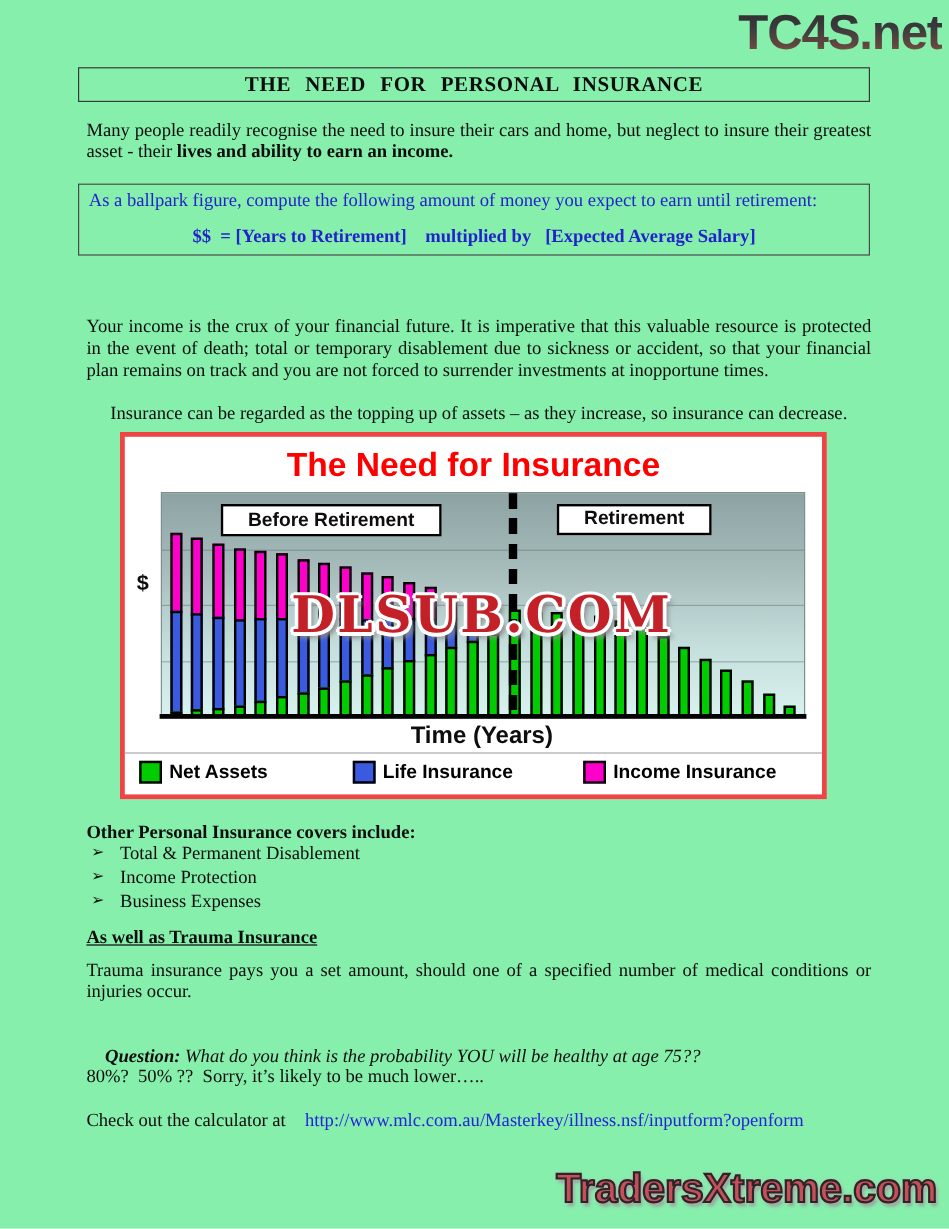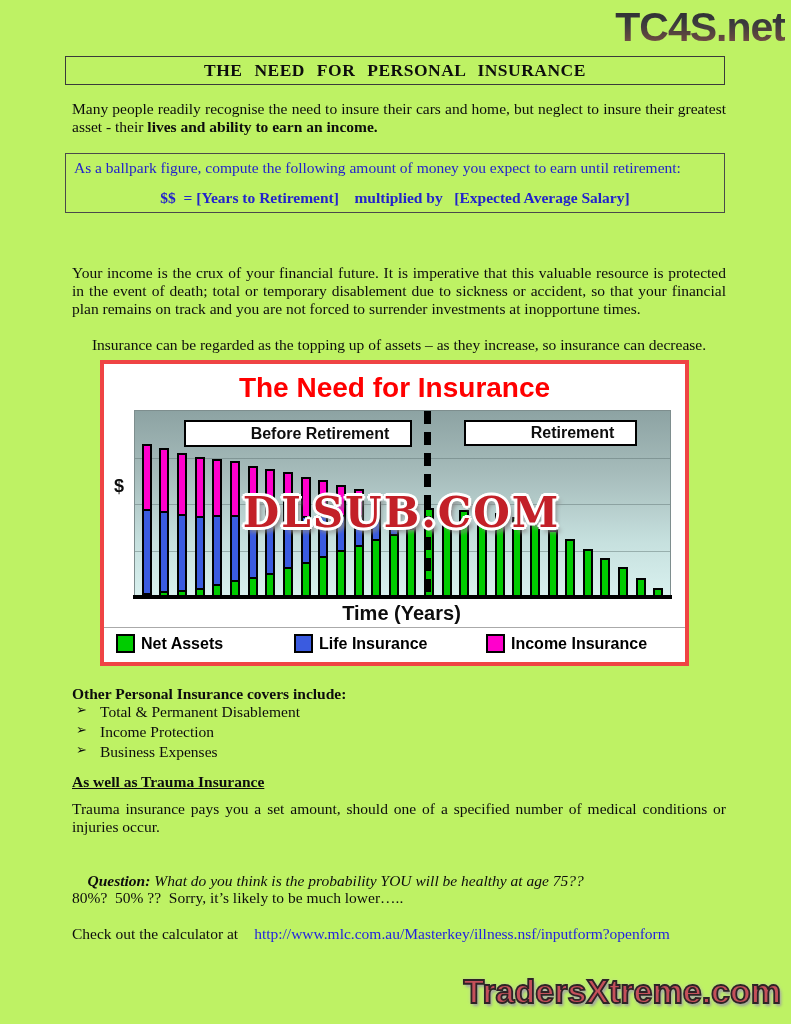--- a/index.html
+++ b/index.html
@@ -1,16 +1,16 @@
 <!DOCTYPE html>
 <html><head>
 <meta charset="utf-8">
 <style>
   html,body{margin:0;padding:0;background:#fff;}
-  #page{position:relative;width:791px;height:1024px;background:#bef264;overflow:hidden;
+  #page{position:relative;width:791px;height:1024px;background:#86efac;overflow:hidden;
         font-family:"Liberation Serif",serif;color:#0d0d0d;}
   .abs{position:absolute;}
 
   
   #tc4s{top:4px;right:6px;font-family:"Liberation Sans",sans-serif;font-weight:bold;
         font-size:41px;letter-spacing:-1px;
         background:linear-gradient(180deg,#2b2b2d 0%,#3a3a3d 40%,#62473f 72%,#9a655c 100%);
         -webkit-background-clip:text;background-clip:text;color:transparent;}
   #txtreme{top:972px;right:10px;font-family:"Liberation Sans",sans-serif;font-weight:bold;
         font-size:34px;letter-spacing:0px;color:#c4505a;
@@ -40,21 +40,21 @@
   .gridline{position:absolute;left:0;right:0;height:1px;background:rgba(90,110,110,.45);}
   #axis{position:absolute;left:-2px;right:-2px;bottom:-2px;height:4px;background:#000;}
   #bars{position:absolute;left:0;right:0;top:0;bottom:0;display:flex;align-items:flex-end;padding:0 3px;}
   .slot{flex:1;display:flex;justify-content:center;align-items:flex-end;height:100%;}
   .bar{display:flex;flex-direction:column;justify-content:flex-end;width:10px;}
   .seg{width:100%;border:2px solid #000;box-sizing:border-box;}
   .seg + .seg{margin-top:-2px;}
   #divider{position:absolute;top:0;bottom:0;width:7px;
         background:repeating-linear-gradient(180deg,#000 0 13px,transparent 13px 21px);}
   .phase-label{position:absolute;background:#fff;border:2px solid #000;display:flex;
-        align-items:center;justify-content:center;font-weight:bold;font-size:16px;z-index:4;padding-left:44px;}
+        align-items:center;justify-content:center;font-weight:bold;font-size:16px;z-index:4;}
   #before-label{left:80px;top:56px;width:180px;height:23px;}
   #retire-label{left:360px;top:56px;width:125px;height:22px;}
   #dollar{left:10px;top:112px;font-weight:bold;font-size:18px;font-family:"Liberation Sans",sans-serif;}
   #watermark{left:30px;top:124px;width:535px;text-align:center;z-index:6;
         font-family:"DejaVu Serif",serif;font-weight:bold;font-size:42px;letter-spacing:2px;
         color:#c32028;
         text-shadow:-2px -2px 0 #fff,2px -2px 0 #fff,-2px 2px 0 #fff,2px 2px 0 #fff,
                     -3px 0 0 #fff,3px 0 0 #fff,0 -3px 0 #fff,0 3px 0 #fff,4px 5px 4px #8b8b8b;}
   #xlabel{left:30px;top:238px;width:535px;text-align:center;font-weight:bold;font-size:20px;}
   #legend-sep{left:0;right:0;top:263px;height:1px;background:#aaa;}

